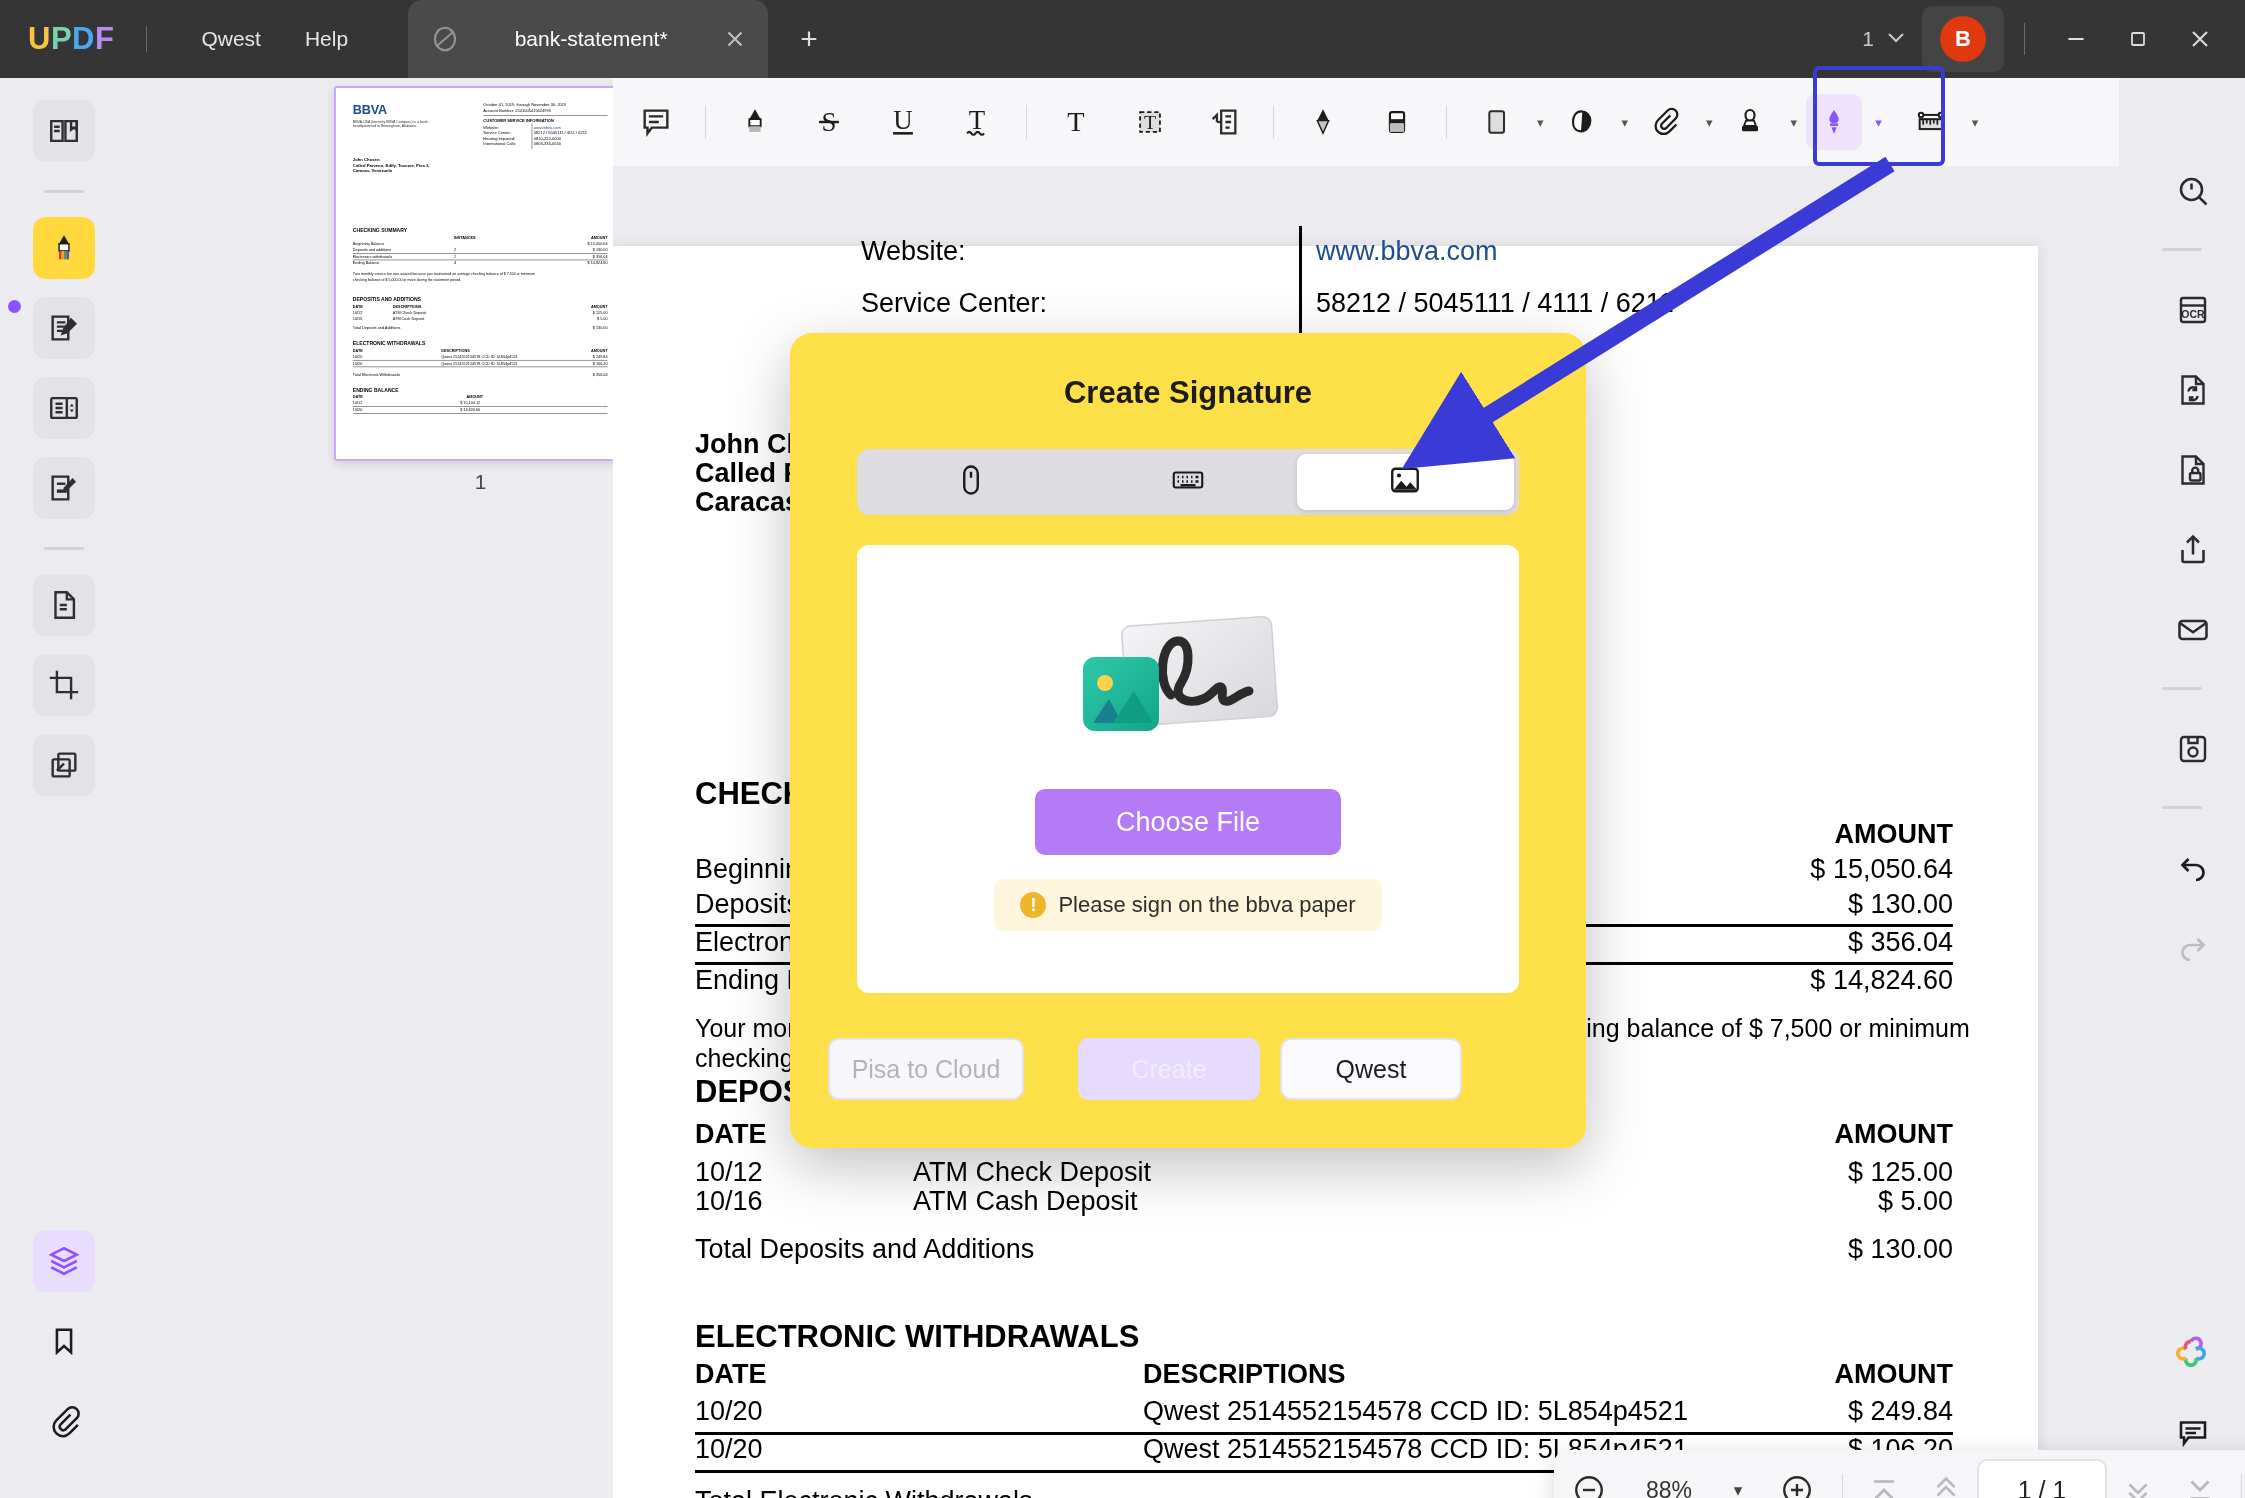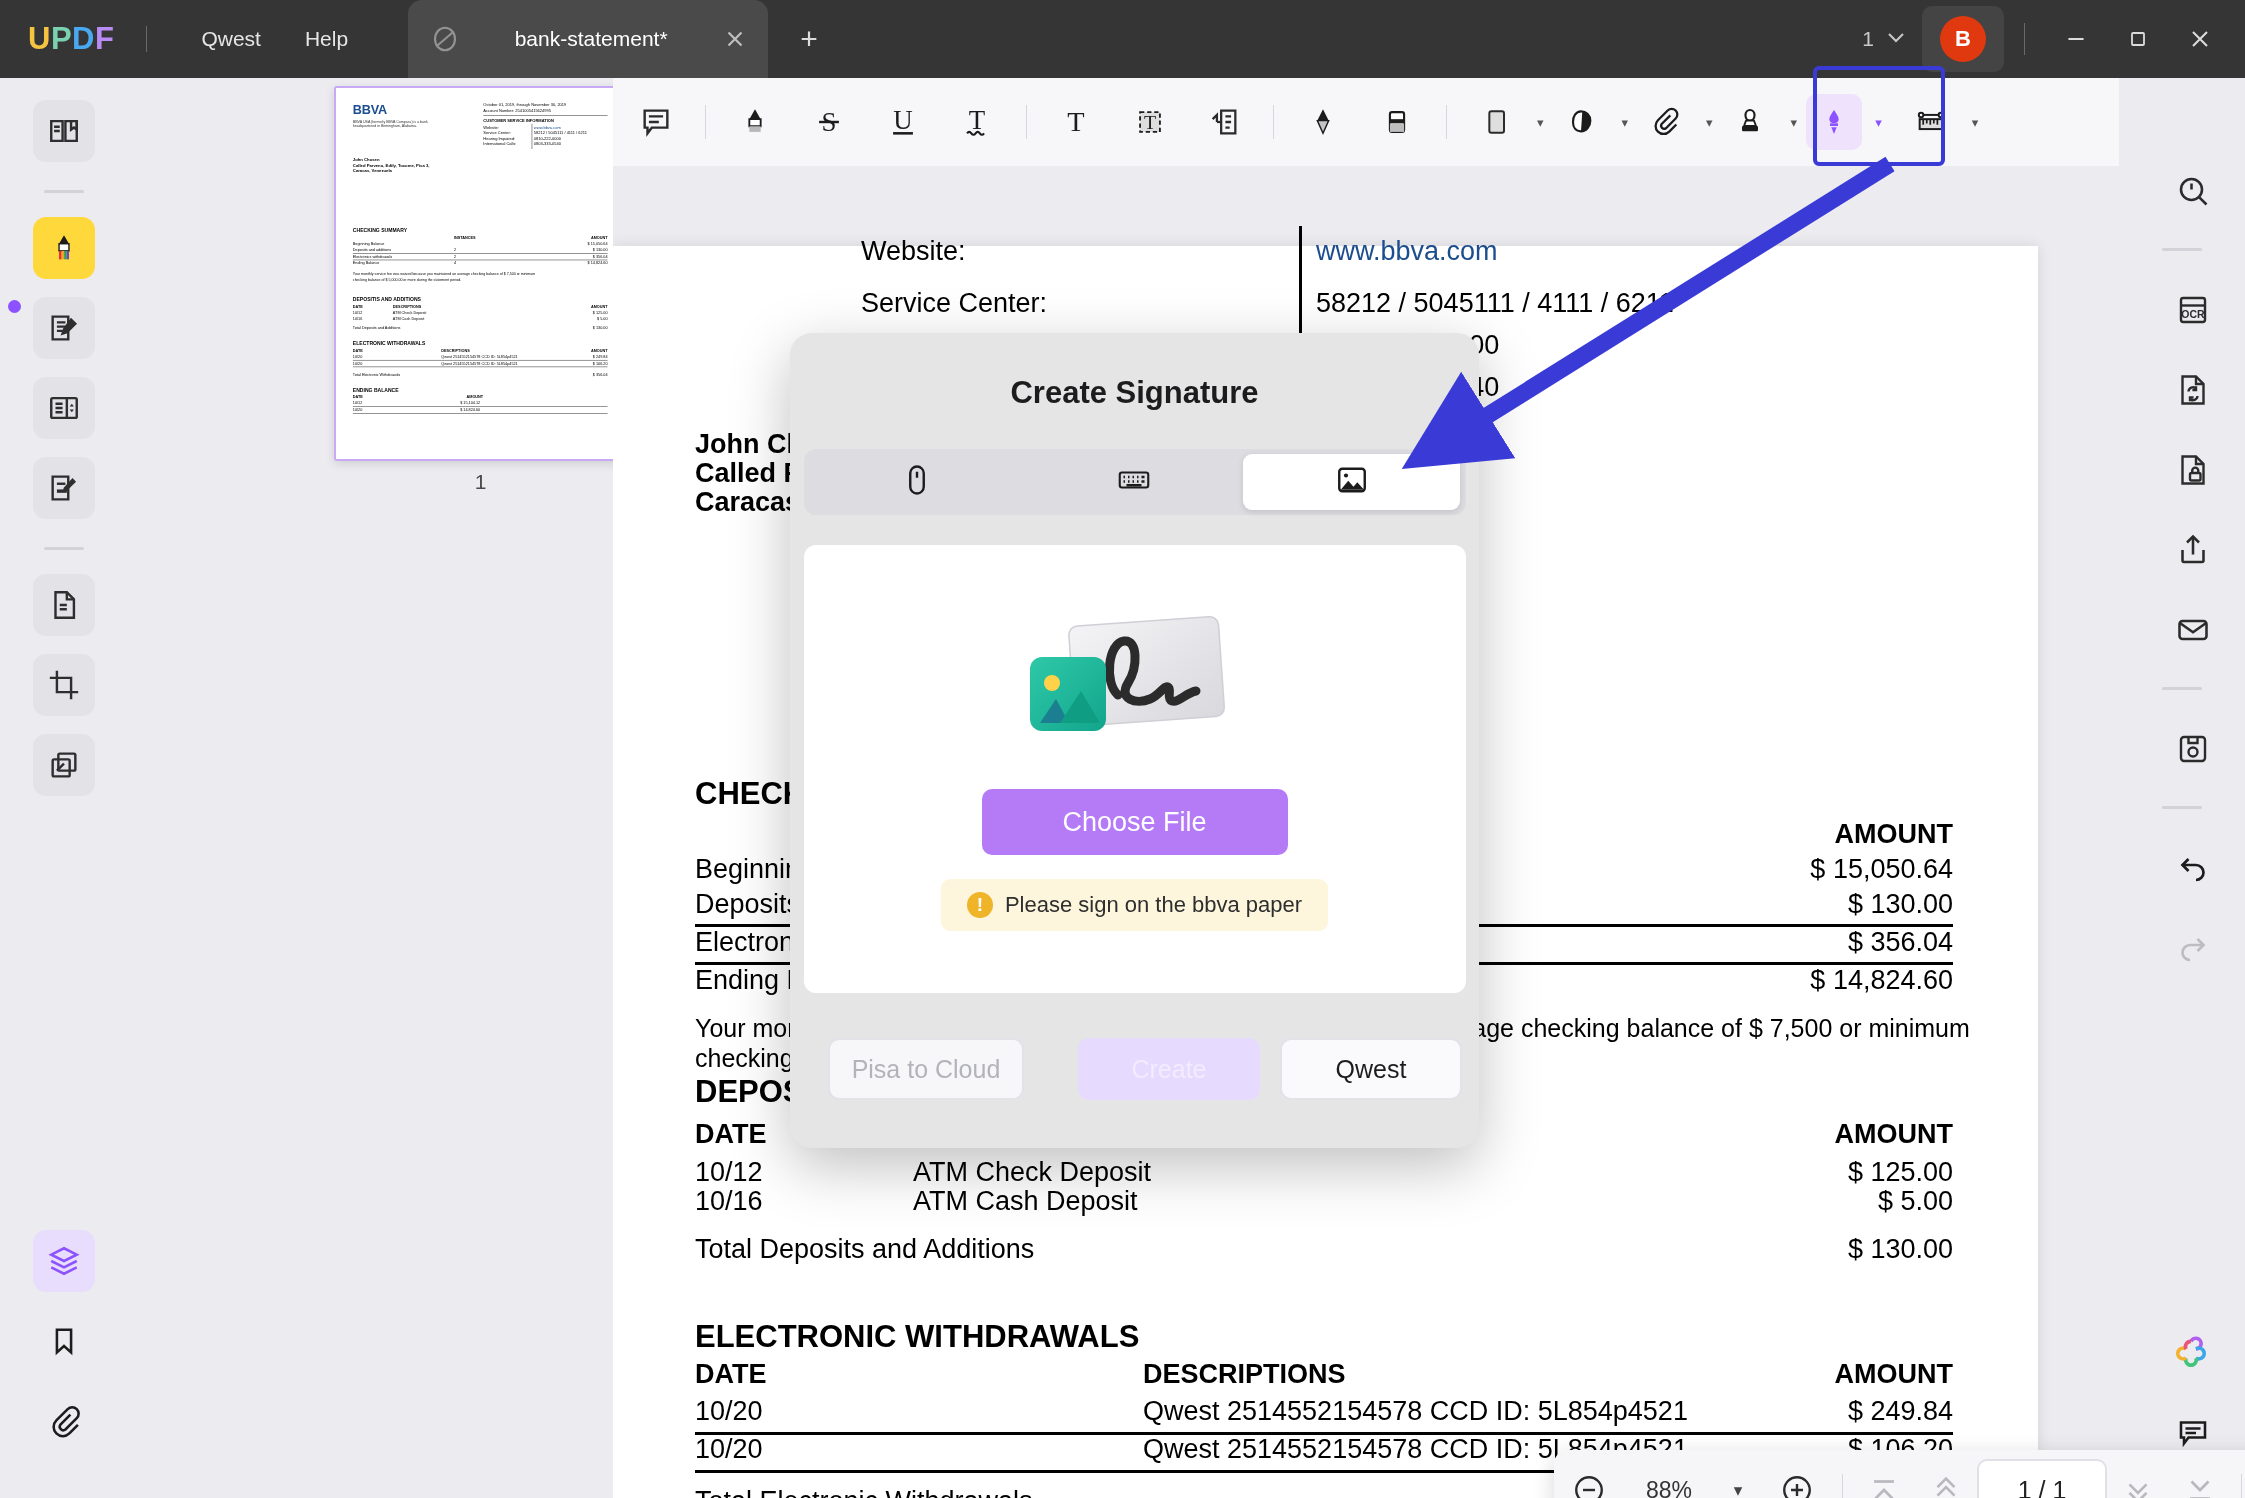--- a/index.html
+++ b/index.html
@@ -157,22 +157,22 @@
     width: 58px; height: 58px; display: flex; align-items: center; justify-content: flex-end;
     margin-bottom: 22px;
   }
   .rr-div { width: 40px; height: 3px; background: #d2d2d8; border-radius: 2px; margin: 6px 0 30px; }
   .rr-spacer { flex: 1; }
 
   
   .overlay { position: absolute; inset: 0; z-index: 50; pointer-events: none; }
   .dialog {
     position: absolute; left: 790px; top: 333px;
-    width: 689px; height: 815px;
-    background: #e5e5e5; border-radius: 22px;
+    width: 796px; height: 815px;
+    background: #fde047; border-radius: 22px;
     box-shadow: 0 18px 60px rgba(0,0,0,.25);
     pointer-events: auto;
   }
   .dlg-title {
     text-align: center; font-size: 31px; font-weight: 700; color: #1c1c1e;
     margin-top: 42px;
   }
   .seg {
     margin: 38px auto 0; width: 662px; height: 66px;
     background: #dcdce1; border-radius: 12px; display: flex; padding: 5px;

